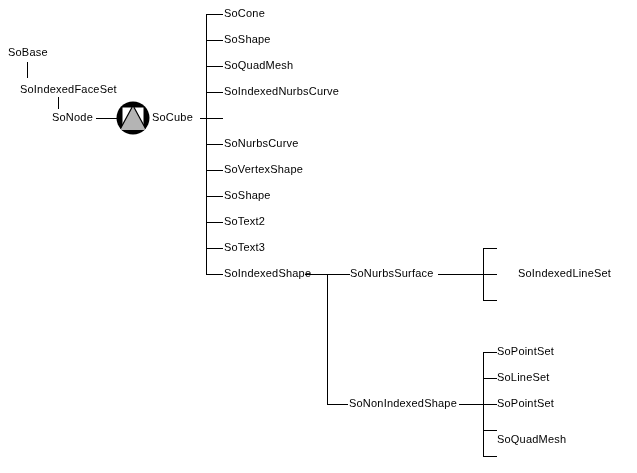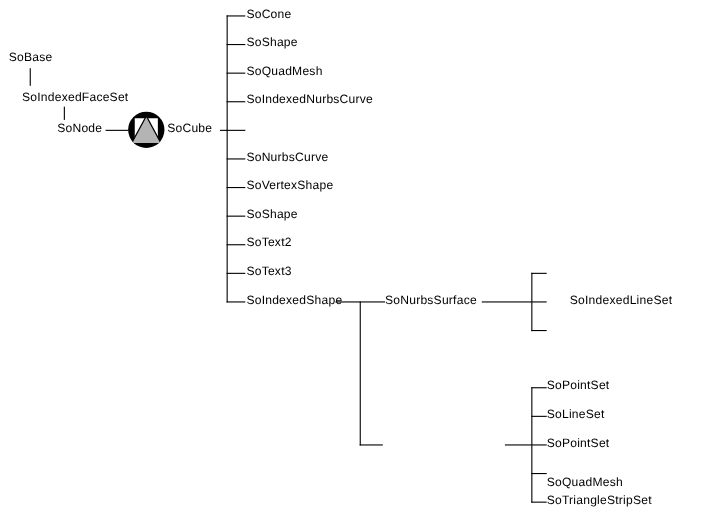--- a/index.html
+++ b/index.html
@@ -75,20 +75,21 @@
   <span class="lbl" style="left:224px;top:189px">SoShape</span>
   <span class="lbl" style="left:224px;top:215px">SoText2</span>
   <span class="lbl" style="left:224px;top:241px">SoText3</span>
   <span class="lbl" style="left:224px;top:267px">SoIndexedShape</span>
 
   <div class="ln h" style="left:305px;top:274px;width:45px"></div>
   <div class="ln v" style="left:327px;top:274px;height:131px"></div>
   <div class="ln h" style="left:327px;top:404px;width:21px"></div>
 
   <span class="lbl" style="left:350px;top:267px">SoNurbsSurface</span>
+  <span class="lbl" style="left:349px;top:397px">SoNonIndexedShape</span>
 
   <div class="ln h" style="left:438px;top:274px;width:45px"></div>
   <div class="ln v" style="left:483px;top:248px;height:53px"></div>
   <div class="ln h" style="left:483px;top:248px;width:14px"></div>
   <div class="ln h" style="left:483px;top:274px;width:14px"></div>
   <div class="ln h" style="left:483px;top:300px;width:14px"></div>
 
   <span class="lbl" style="left:518px;top:267px">SoIndexedLineSet</span>
 
   <div class="ln h" style="left:459px;top:404px;width:24px"></div>
@@ -96,15 +97,14 @@
   <div class="ln h" style="left:483px;top:352px;width:14px"></div>
   <div class="ln h" style="left:483px;top:378px;width:14px"></div>
   <div class="ln h" style="left:483px;top:404px;width:14px"></div>
   <div class="ln h" style="left:483px;top:430px;width:14px"></div>
   <div class="ln h" style="left:483px;top:456px;width:14px"></div>
 
   <span class="lbl" style="left:497px;top:345px">SoPointSet</span>
   <span class="lbl" style="left:497px;top:371px">SoLineSet</span>
   <span class="lbl" style="left:497px;top:397px">SoPointSet</span>
   <span class="lbl" style="left:497px;top:433px">SoQuadMesh</span>
-  <span class="lbl" style="left:497px;top:449px">SoTriangleStripSet</span>
 
 </div>
 
 </body></html>

